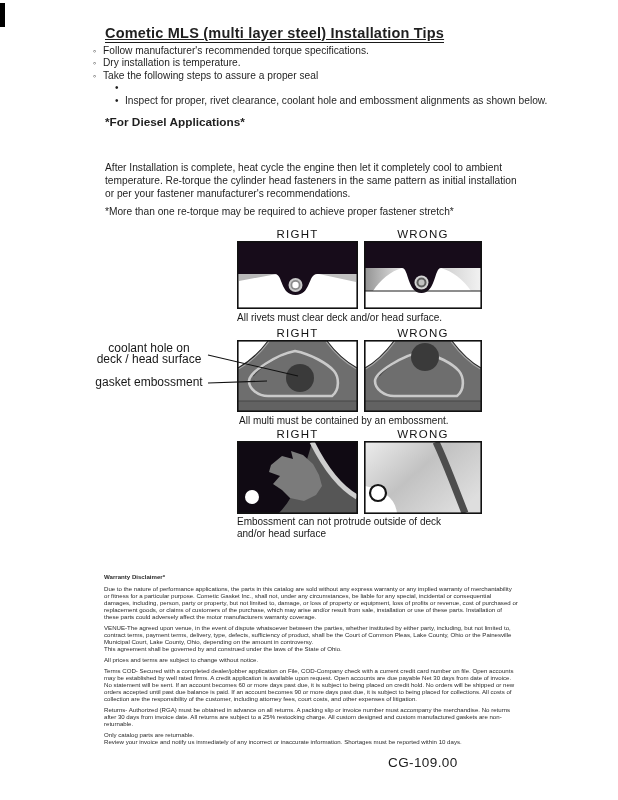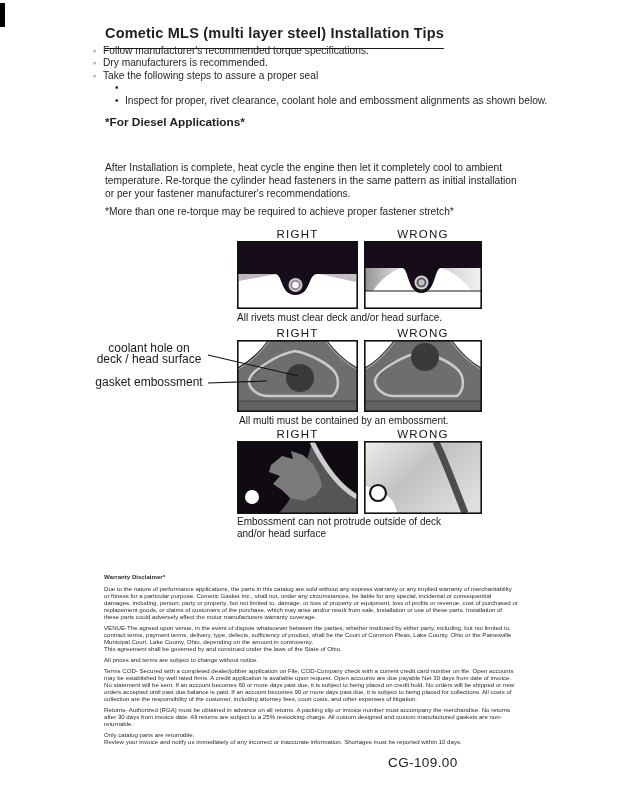--- a/index.html
+++ b/index.html
@@ -4,21 +4,21 @@
 <style>
   html,body{margin:0;padding:0;background:#ffffff;}
   .page{
     position:relative;width:618px;height:800px;background:#ffffff;overflow:hidden;
     font-family:"Liberation Sans", sans-serif;color:#1f1f1f;
   }
   .abs{position:absolute;}
   .scan-mark{left:0;top:3px;width:5px;height:24px;background:#000;}
   .title{
     left:105px;top:25px;font-size:14.5px;font-weight:bold;letter-spacing:.2px;
-    border-bottom:1.6px solid #1a1a1a;padding-bottom:7px;white-space:nowrap;
+    border-bottom:1.6px solid #1a1a1a;padding-bottom:1px;white-space:nowrap;text-decoration:underline;
   }
   .tips{left:93px;top:45px;font-size:10.2px;line-height:12.4px;white-space:nowrap;}
   .tip-row{display:flex;align-items:baseline;}
   .tip-row .glyph{width:10px;font-size:9px;color:#1f1f1f;}
   .tip-row.sub{margin-left:22px;}
   .tip-row.sub .glyph{font-size:10px;}
   .diesel-heading{left:105px;top:115px;font-size:11.8px;font-weight:bold;white-space:nowrap;}
   .para{left:105px;font-size:10.2px;line-height:13px;white-space:nowrap;}
   .p1{top:132px;} .p2{top:161px;} .note{top:205px;}
   .dlabel{font-size:11.5px;letter-spacing:1.2px;text-align:center;color:#141414;white-space:nowrap;}
@@ -41,21 +41,21 @@
 
   <div class="abs title">Cometic MLS (multi layer steel) Installation Tips</div>
 
   <div class="abs tips">
     <div class="tip-row">
         <span class="glyph">◦</span>
         <span>Follow manufacturer's recommended torque specifications.</span>
       </div>
     <div class="tip-row">
         <span class="glyph">◦</span>
-        <span>Dry manufacturers is recommended.</span>
+        <span>Dry installation is temperature.</span>
       </div>
     <div class="tip-row">
         <span class="glyph">◦</span>
         <span>Take the following steps to assure a proper seal</span>
       </div>
     <div class="tip-row sub">
         <span class="glyph">•</span>
       </div>
     <div class="tip-row sub">
         <span class="glyph">•</span>

